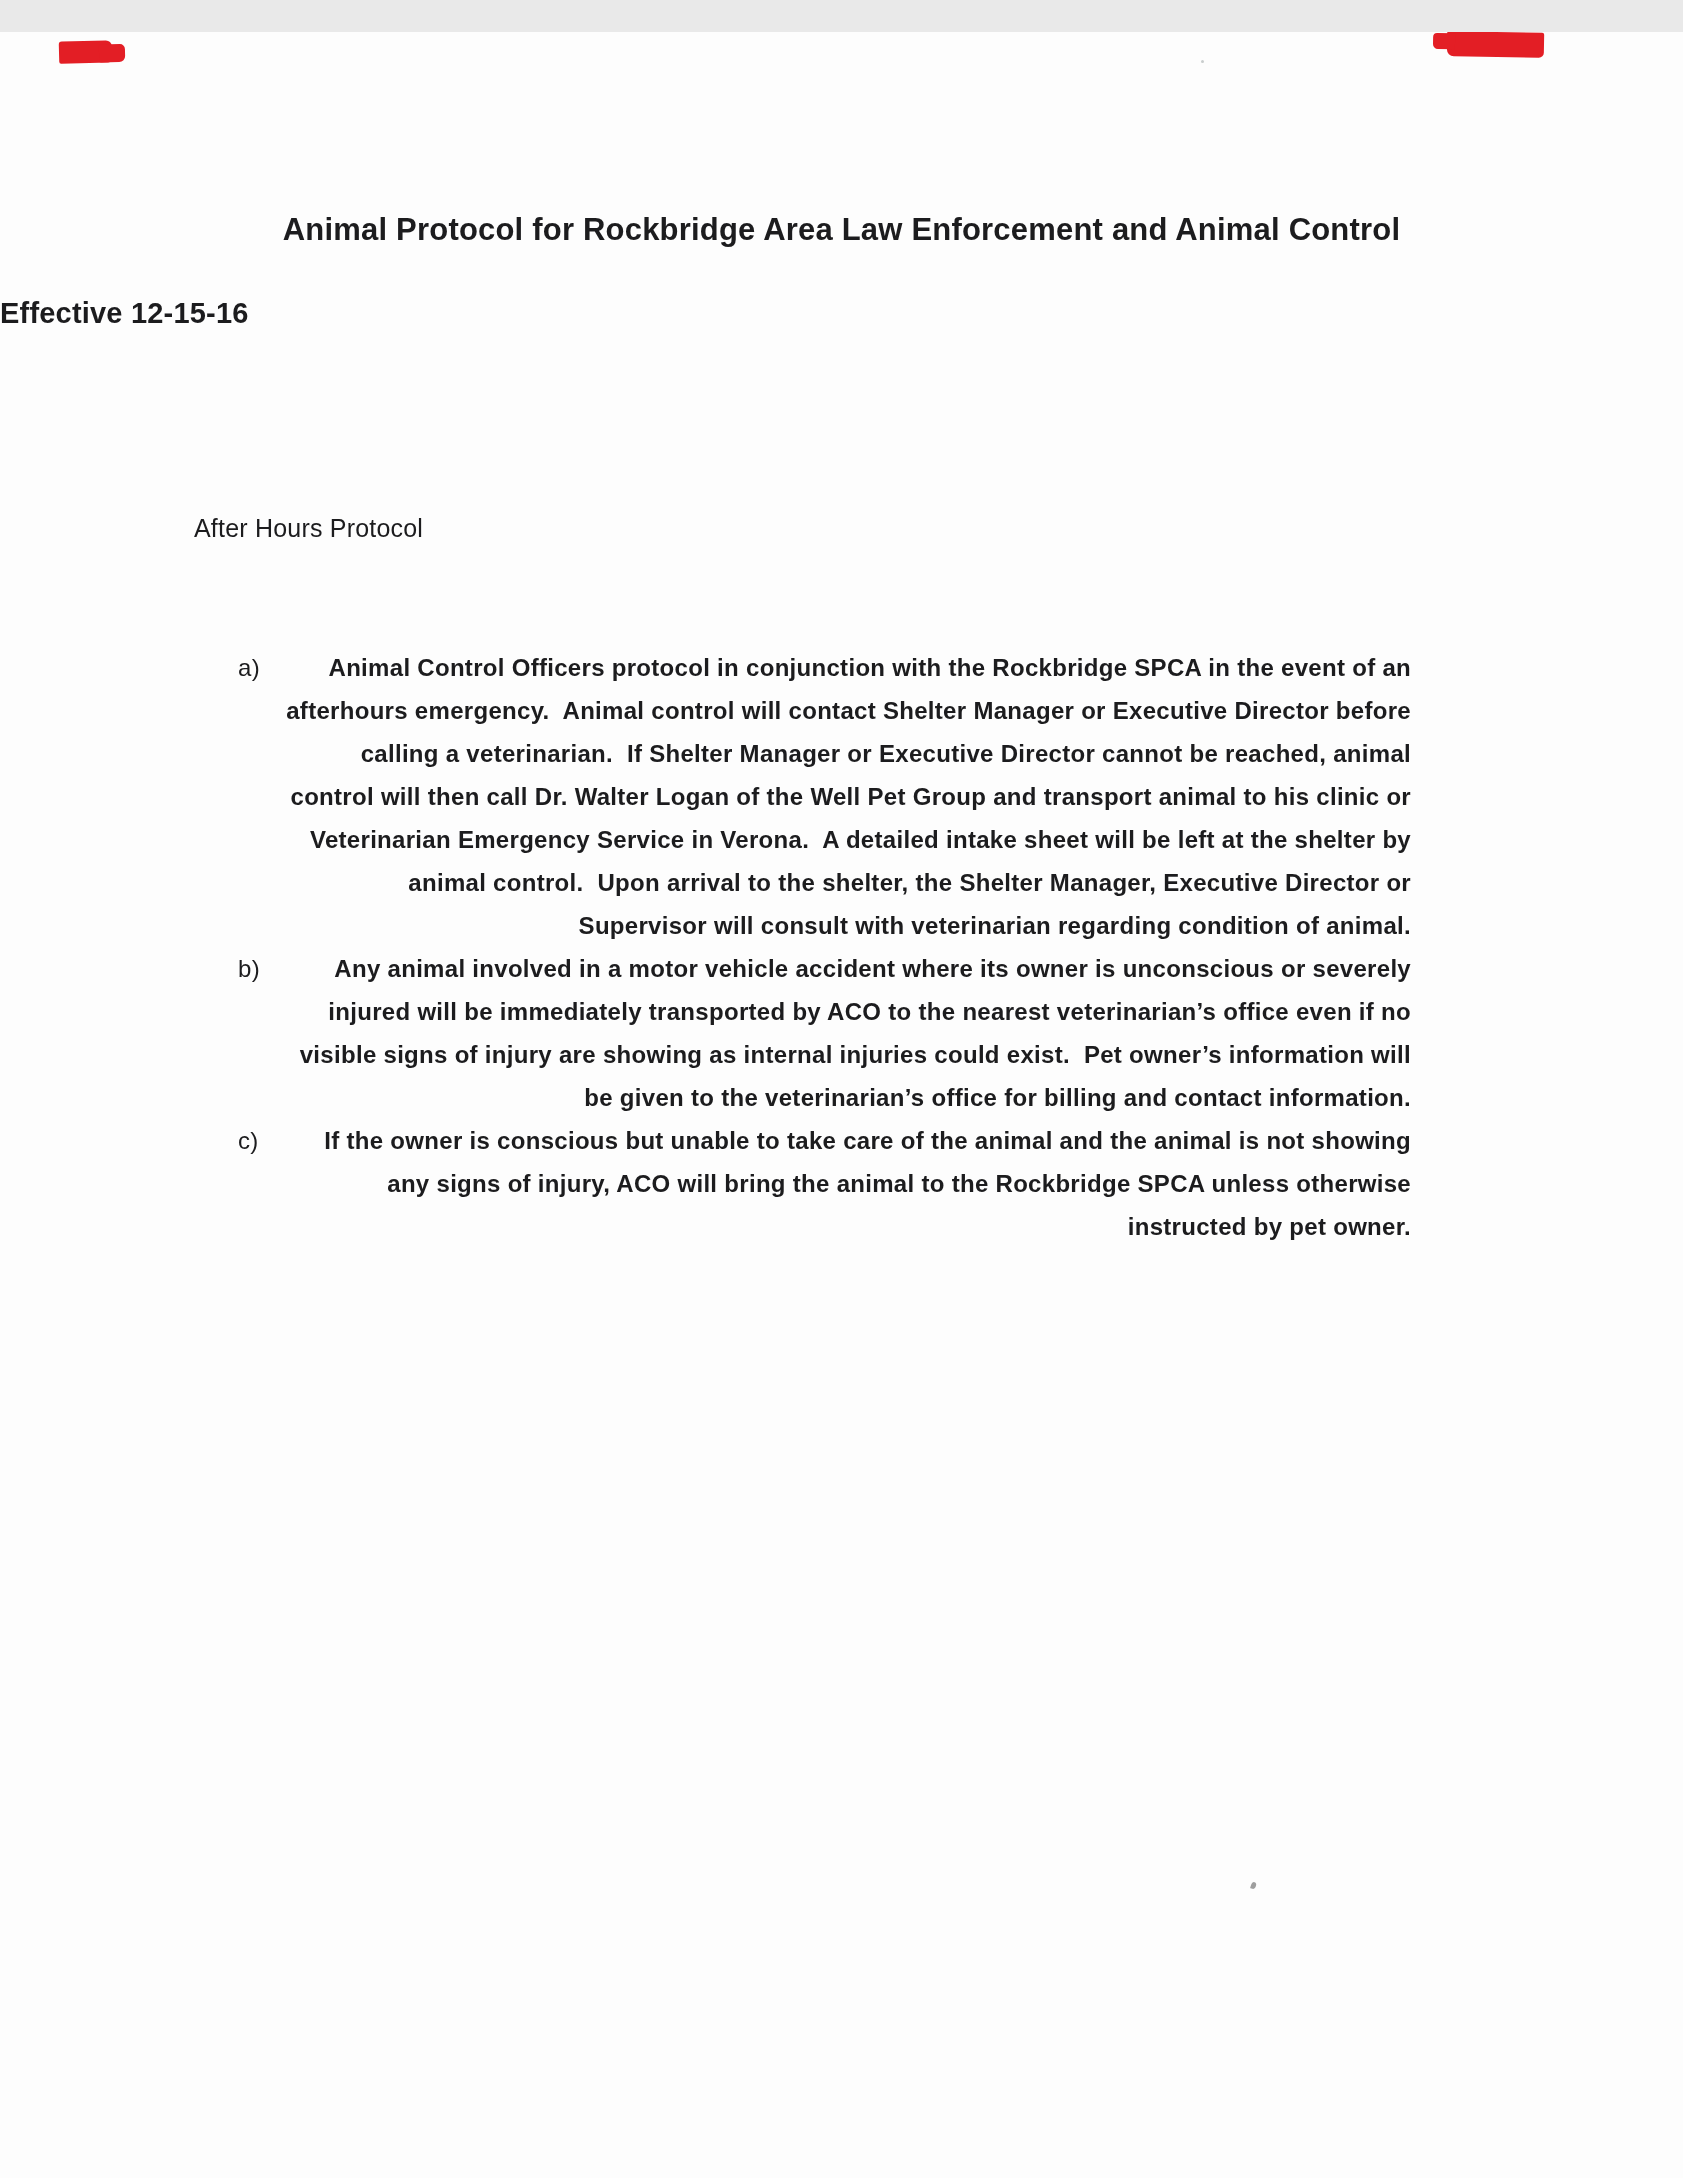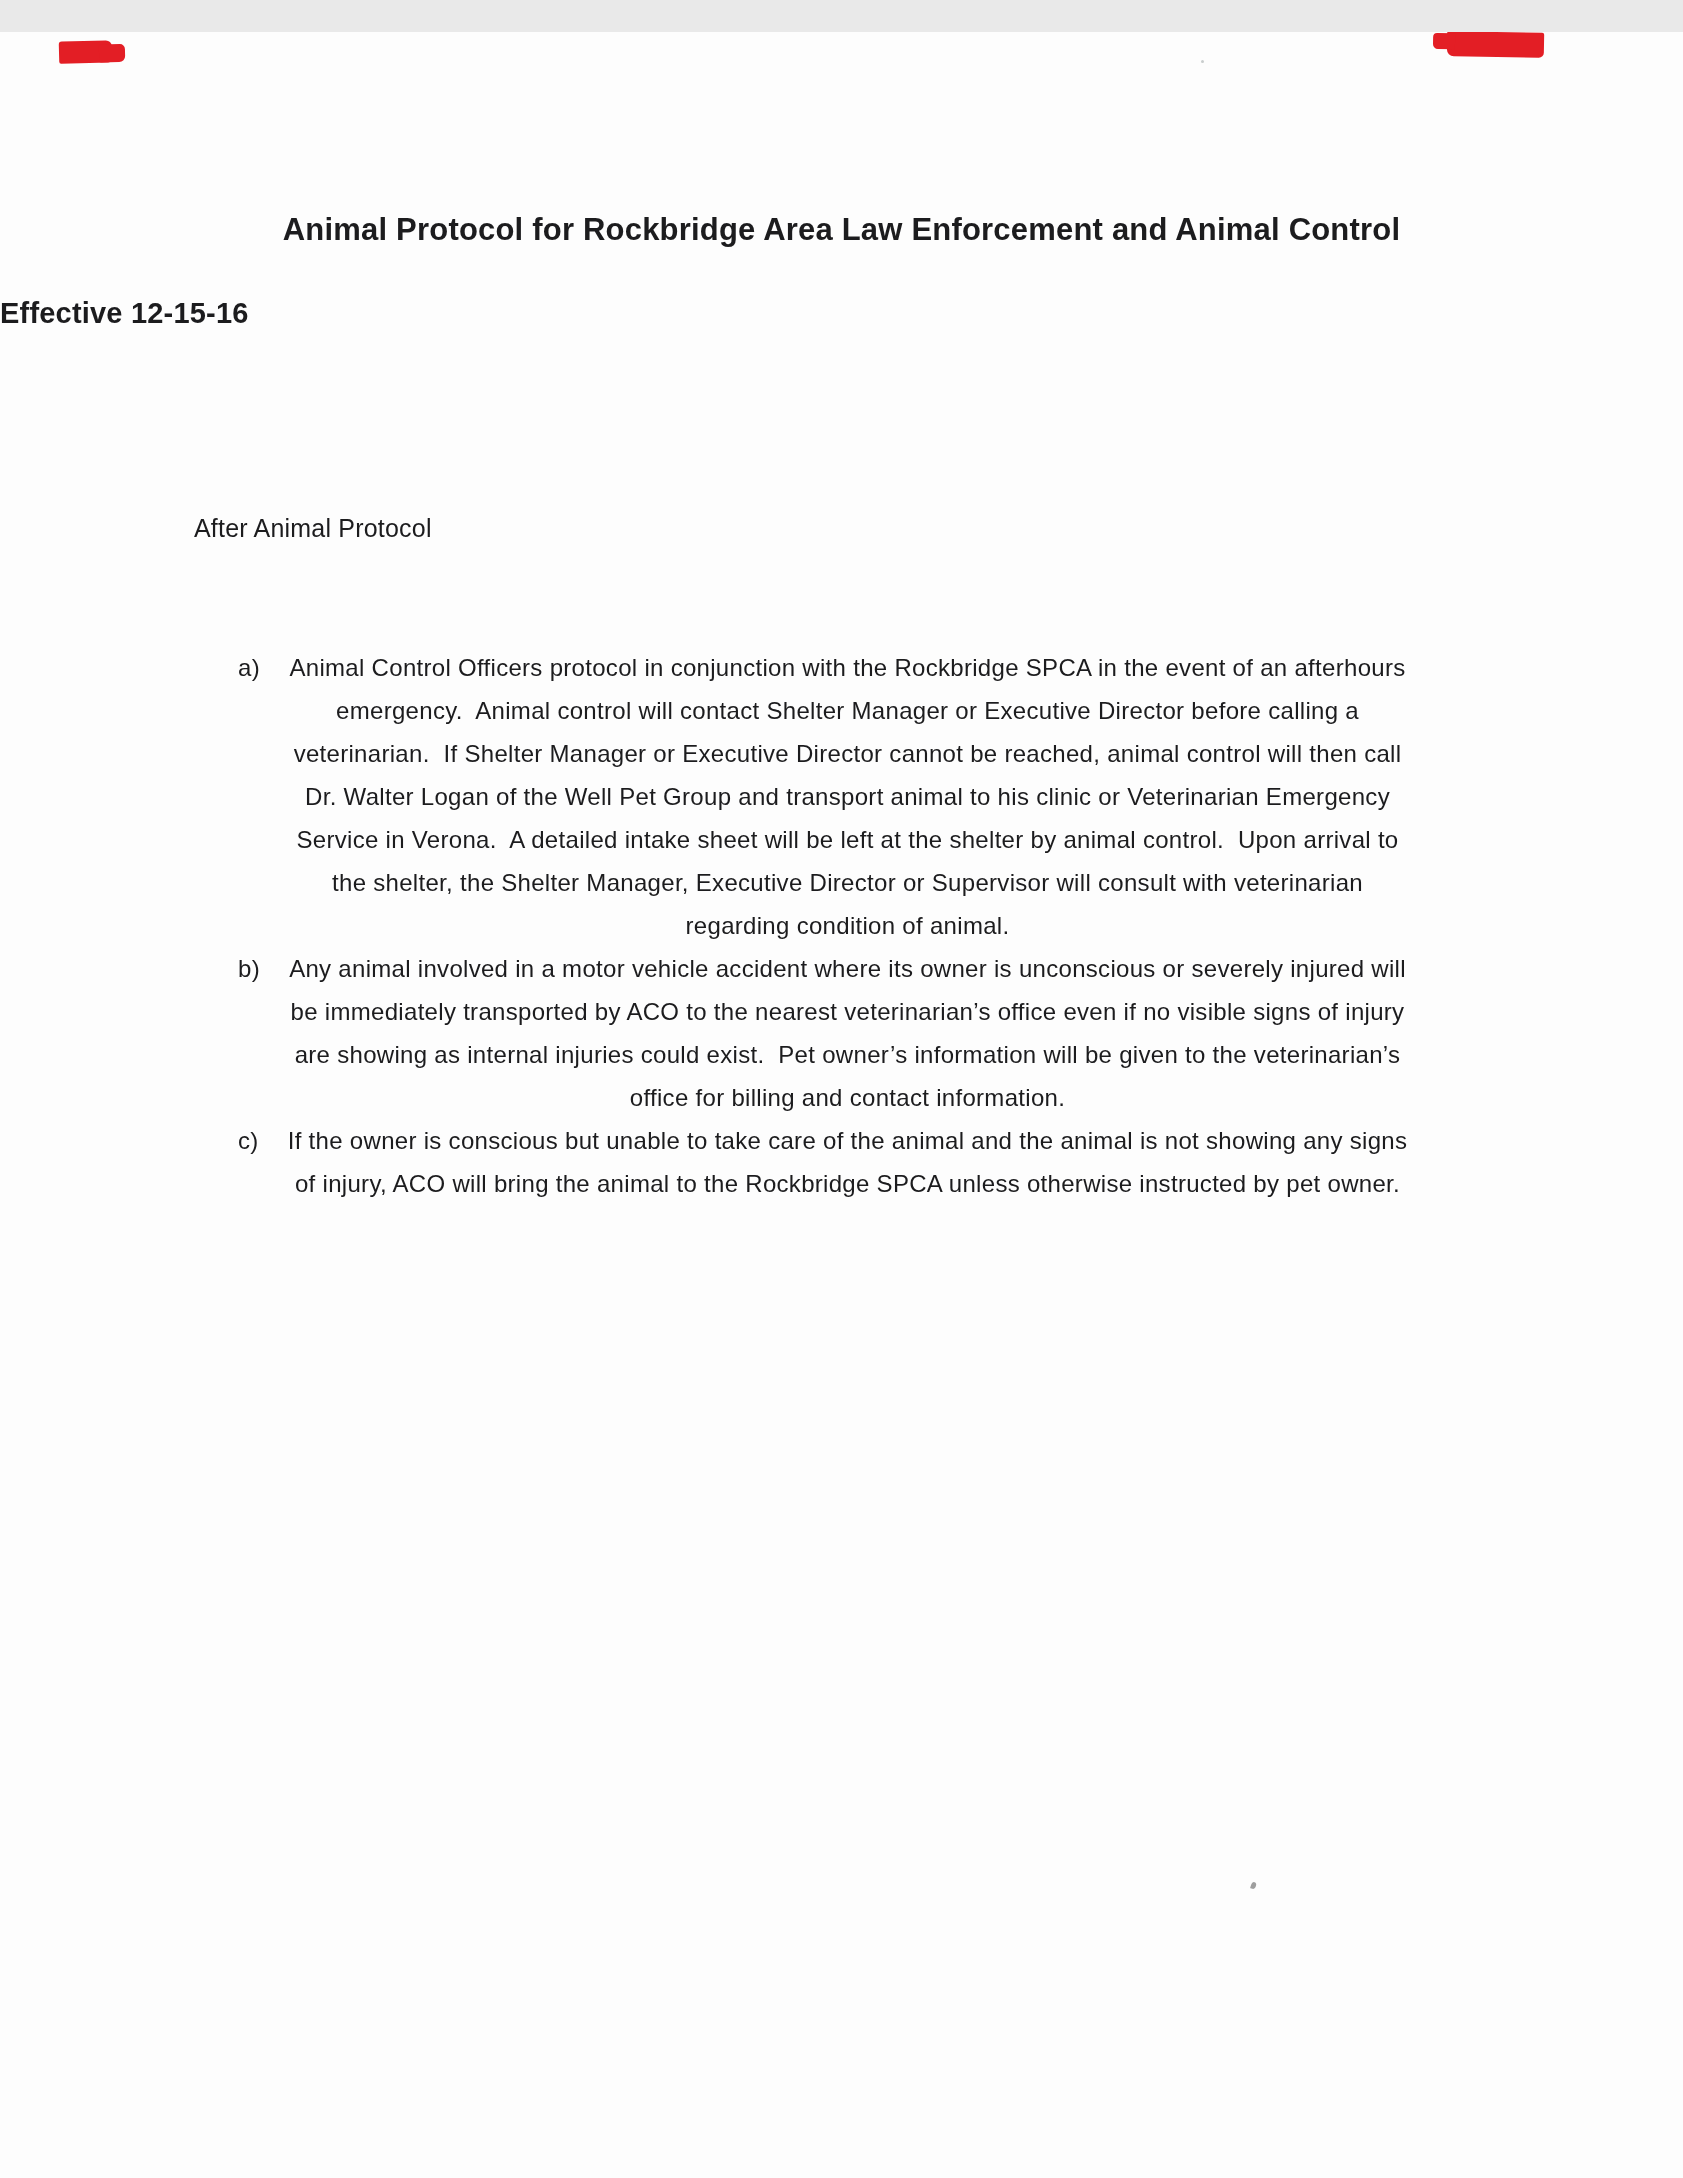--- a/index.html
+++ b/index.html
@@ -103,38 +103,39 @@
     flex: 0 0 46px;
     font-size: 24px;
     line-height: 43px;
     letter-spacing: 0.3px;
   }
   .protocol-item .item-text {
     flex: 1 1 auto;
     font-size: 24px;
     line-height: 43px;
     letter-spacing: 0.3px;
-    text-align: center;
+    text-align: right;
+    font-weight: bold;
   }
 </style>
 </head>
 <body>
 
 <div class="page">
 
   <div class="scan-mark left" style="background: rgb(227, 30, 37);"></div>
   <div class="scan-mark right" style="background: rgb(227, 30, 37);"></div>
   <div class="speck"></div>
   <div class="speck2"></div>
 
   <div class="doc-title">Animal Protocol for Rockbridge Area Law Enforcement and Animal Control</div>
 
   <div class="doc-subtitle">Effective 12-15-16</div>
 
-  <div class="section-heading">After Animal Protocol</div>
+  <div class="section-heading">After Hours Protocol</div>
 
   <div class="protocol-list">
 
     <div class="protocol-item">
       <span class="marker">a)</span>
       <span class="item-text">Animal Control Officers protocol in conjunction with the Rockbridge SPCA in the event of an afterhours emergency.&nbsp; Animal control will contact Shelter Manager or Executive Director before calling a veterinarian.&nbsp; If Shelter Manager or Executive Director cannot be reached, animal control will then call Dr. Walter Logan of the Well Pet Group and transport animal to his clinic or Veterinarian Emergency Service in Verona.&nbsp; A detailed intake sheet will be left at the shelter by animal control.&nbsp; Upon arrival to the shelter, the Shelter Manager, Executive Director or Supervisor will consult with veterinarian regarding condition of animal.</span>
     </div>
 
     <div class="protocol-item">
       <span class="marker">b)</span>

